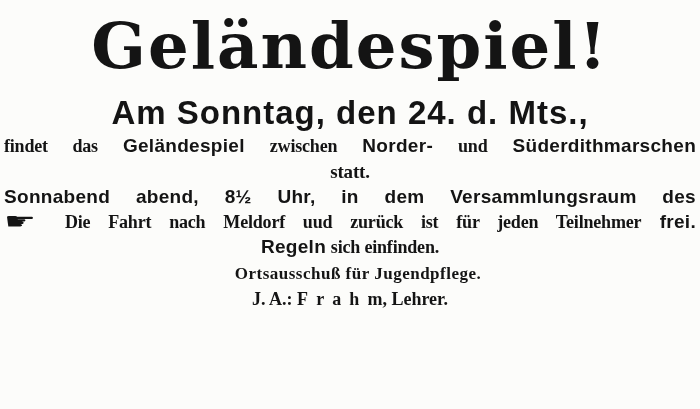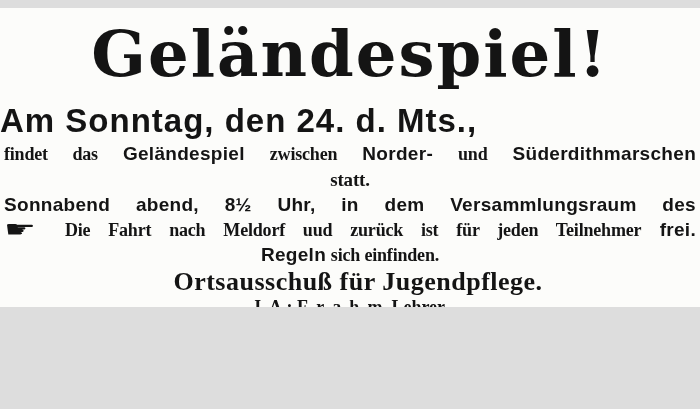--- a/index.html
+++ b/index.html
@@ -1,22 +1,22 @@
 <!DOCTYPE html>
 <html lang="de"><head>
 <meta charset="utf-8">
 <style>
   html, body { margin: 0; padding: 0; }
   body { background: #dddddd; }
 
   .page {
     position: relative;
     width: 700px;
-    height: 299px;
-    margin: 8px auto;
+    height: 409px;
+    margin: 0 auto;
     background: #fcfcfa;
     color: #141414;
     overflow: hidden;
     -webkit-font-smoothing: antialiased;
   }
 
   
   .fr {                                   
     font-family: "Liberation Serif", serif;
     font-weight: bold;
@@ -36,36 +36,37 @@
     line-height: 92px;
     text-align: center;
     letter-spacing: 2px;
     white-space: nowrap;
   }
   .dateline {
     font-family: "Liberation Sans", sans-serif;
     font-weight: bold;
     font-size: 33px;
     line-height: 41px;
+    text-align: center;
     letter-spacing: 1px;
     white-space: nowrap;
   }
 
   .line { font-size: 19px; padding: 0 4px; }
   .just   { text-align: justify; text-align-last: justify; }
   .center { text-align: center;  text-align-last: center; }
 
   .lh26 { line-height: 26px; }
   .lh25 { line-height: 25px; }
   .lh23 { line-height: 23px; }
 
   .committee {
     font-family: "Liberation Serif", serif;
     font-weight: bold;
-    font-size: 26px;
+    font-size: 17px;
     line-height: 29px;
     text-align: center;
     letter-spacing: 0.5px;
     padding-left: 16px;
   }
   .signature {
     font-family: "Liberation Serif", serif;
     font-weight: bold;
     font-size: 18px;
     line-height: 23px;

